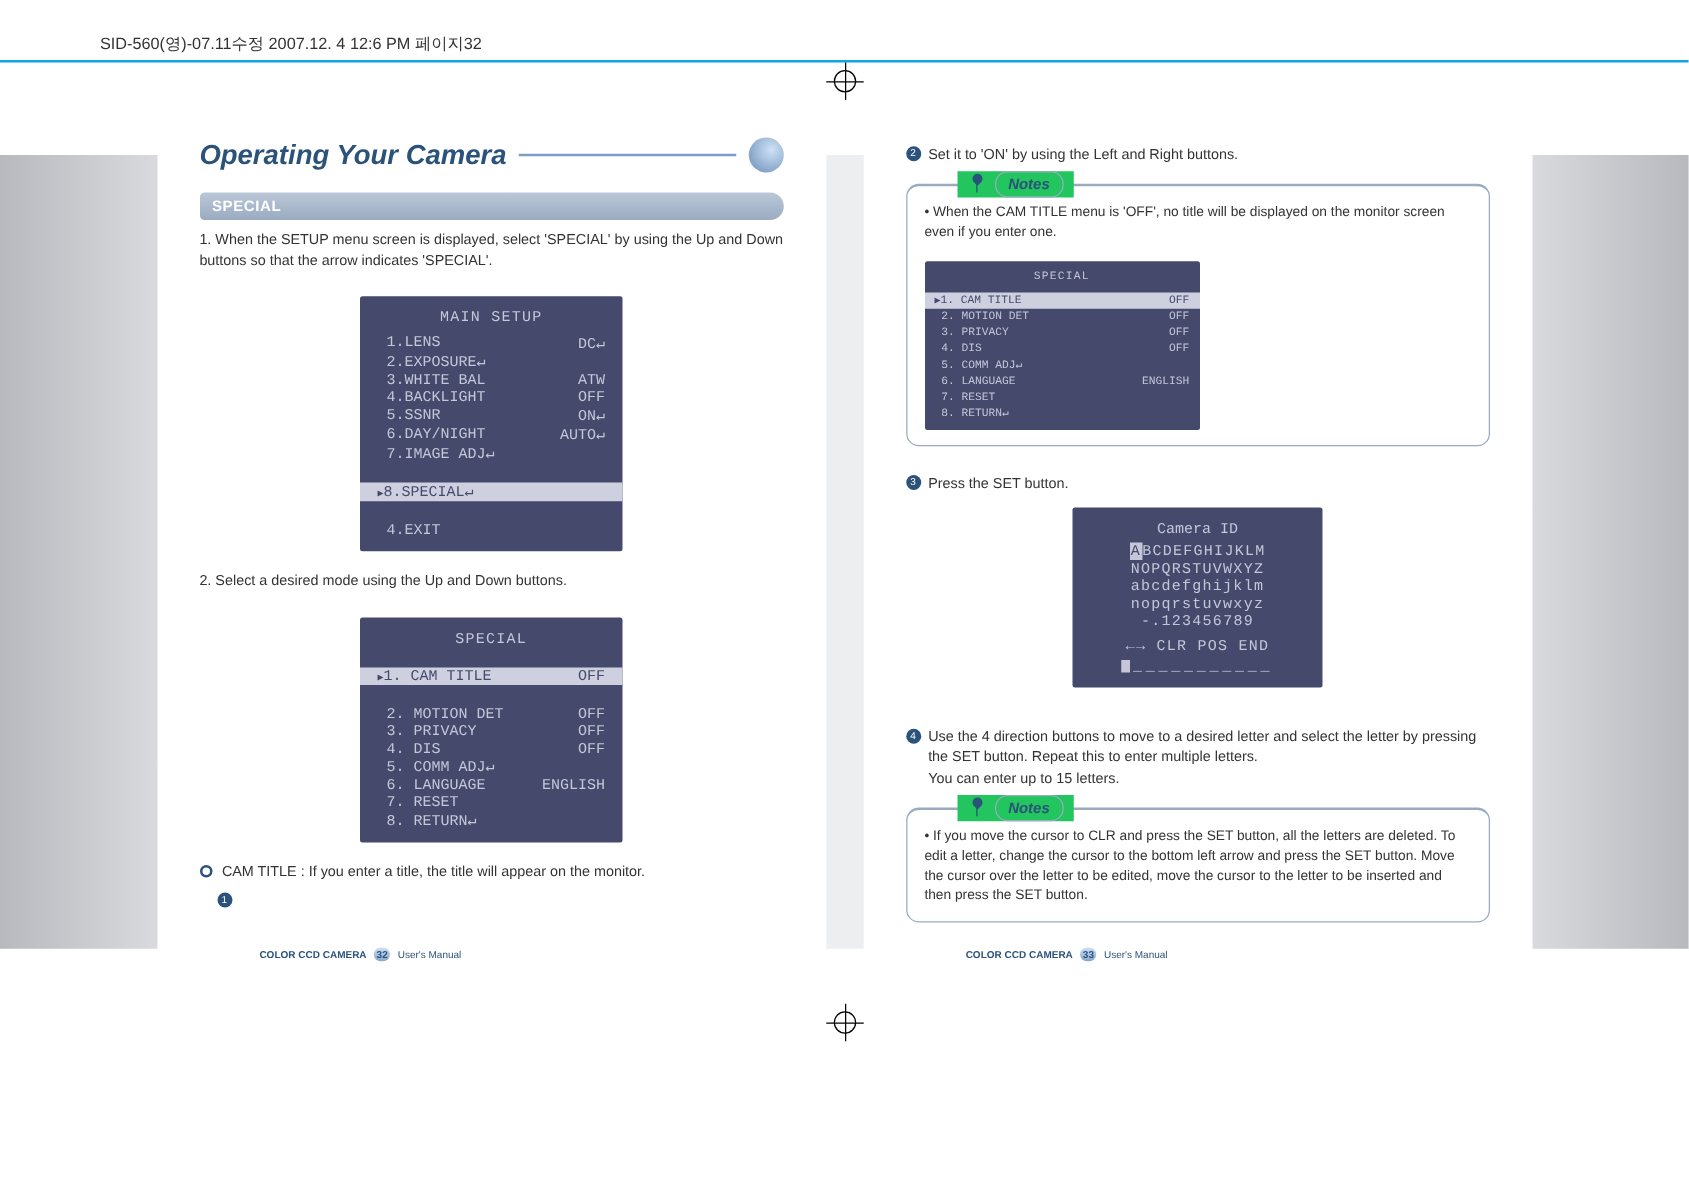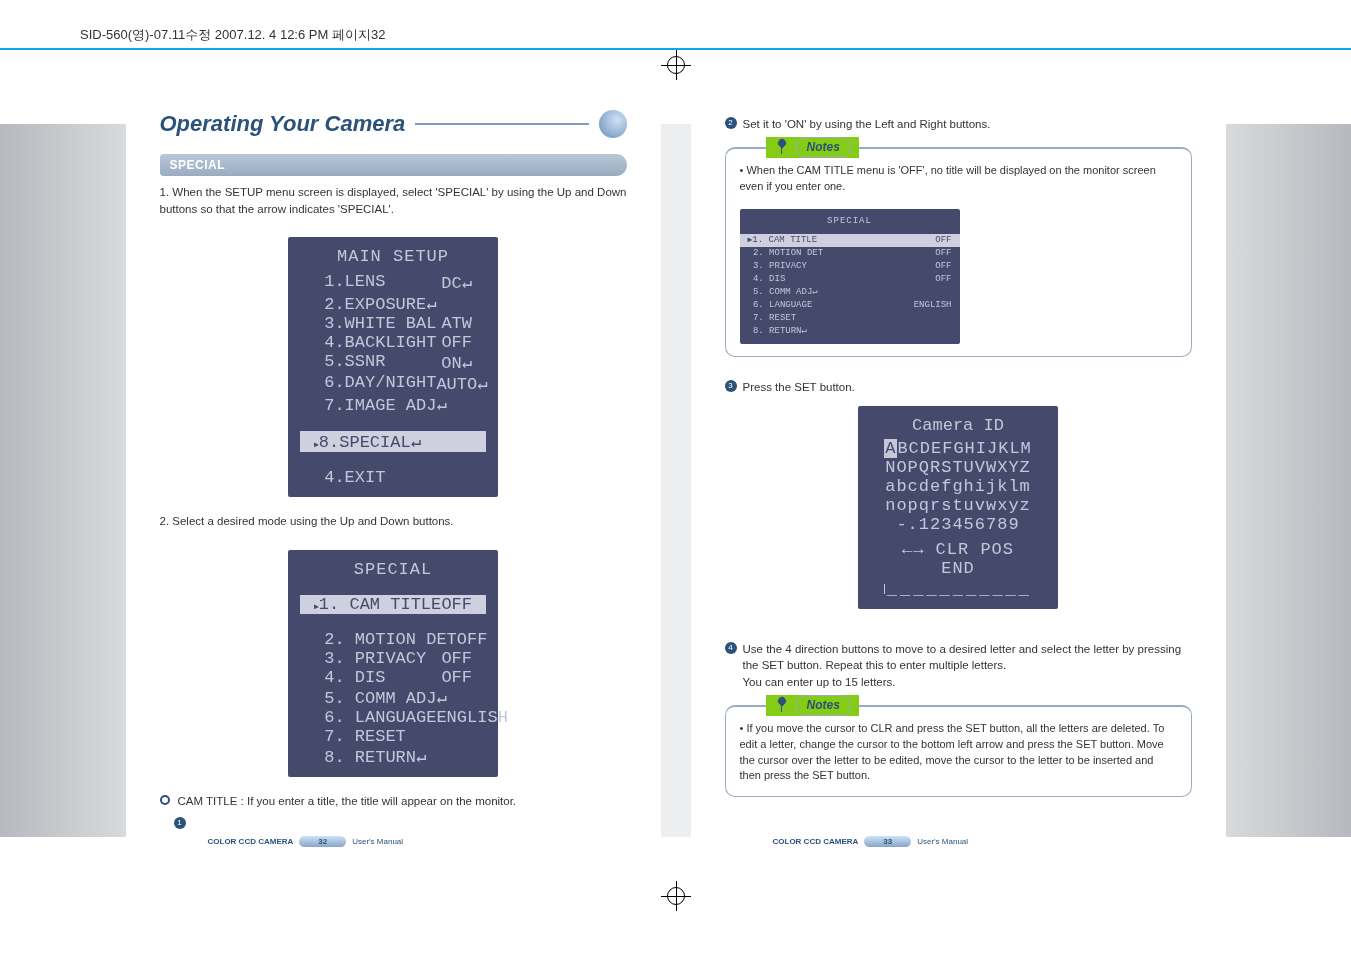--- a/index.html
+++ b/index.html
@@ -139,22 +139,22 @@
     text-align: center;
     line-height: 12px;
   }
 
   .osd {
     width: 210px;
     margin: 10px auto 16px auto;
     background: #454a6d;
     color: #c5c6d8;
     font-family: "Courier New", monospace;
-    font-size: 17px;
-    padding: 10px 26px;
+    font-size: 12px;
+    padding: 10px 14px;
     border-radius: 2px;
   }
   .osd.osd-small {
     width: 220px;
     font-size: 9px;
     padding: 6px 8px;
     margin: 0;
   }
   .osd-title { text-align: center; margin-bottom: 6px; letter-spacing: 1px; }
   .osd-row { display: flex; justify-content: space-between; white-space: pre; }
@@ -182,21 +182,21 @@
     padding: 14px 14px 12px 14px;
     position: relative;
     margin-top: 14px;
     font-size: 11px;
     color: #333;
     line-height: 1.45;
   }
   .note-tag {
     position: absolute;
     top: -12px; left: 40px;
-    background: #84cc16;
+    background: #22c55e;
     padding: 0 8px;
     display: flex;
     align-items: center;
     gap: 6px;
     text-align: right;
   }
   .pin-icon {
     width: 16px; height: 16px;
     display: inline-block;
     position: relative;
@@ -235,21 +235,21 @@
     align-items: center;
     gap: 6px;
     font-size: 8px;
     color: #2a527b;
     padding-top: 20px;
   }
   .page-footer.right { justify-content: flex-start; }
   .pf-pill {
     background: linear-gradient(#cfe2f6,#87a5c9);
     border-radius: 8px;
-    padding: 1px 19px;
+    padding: 1px 2px;
     color: #2a527b;
     font-weight: bold;
   }
   .pf-lead { font-weight: bold; padding-left: 48px; }
 </style>
 </head>
 <body>
 
 <div class="page-wrap">
   <div class="print-header">SID-560(영)-07.11수정  2007.12. 4 12:6 PM  페이지32</div>

